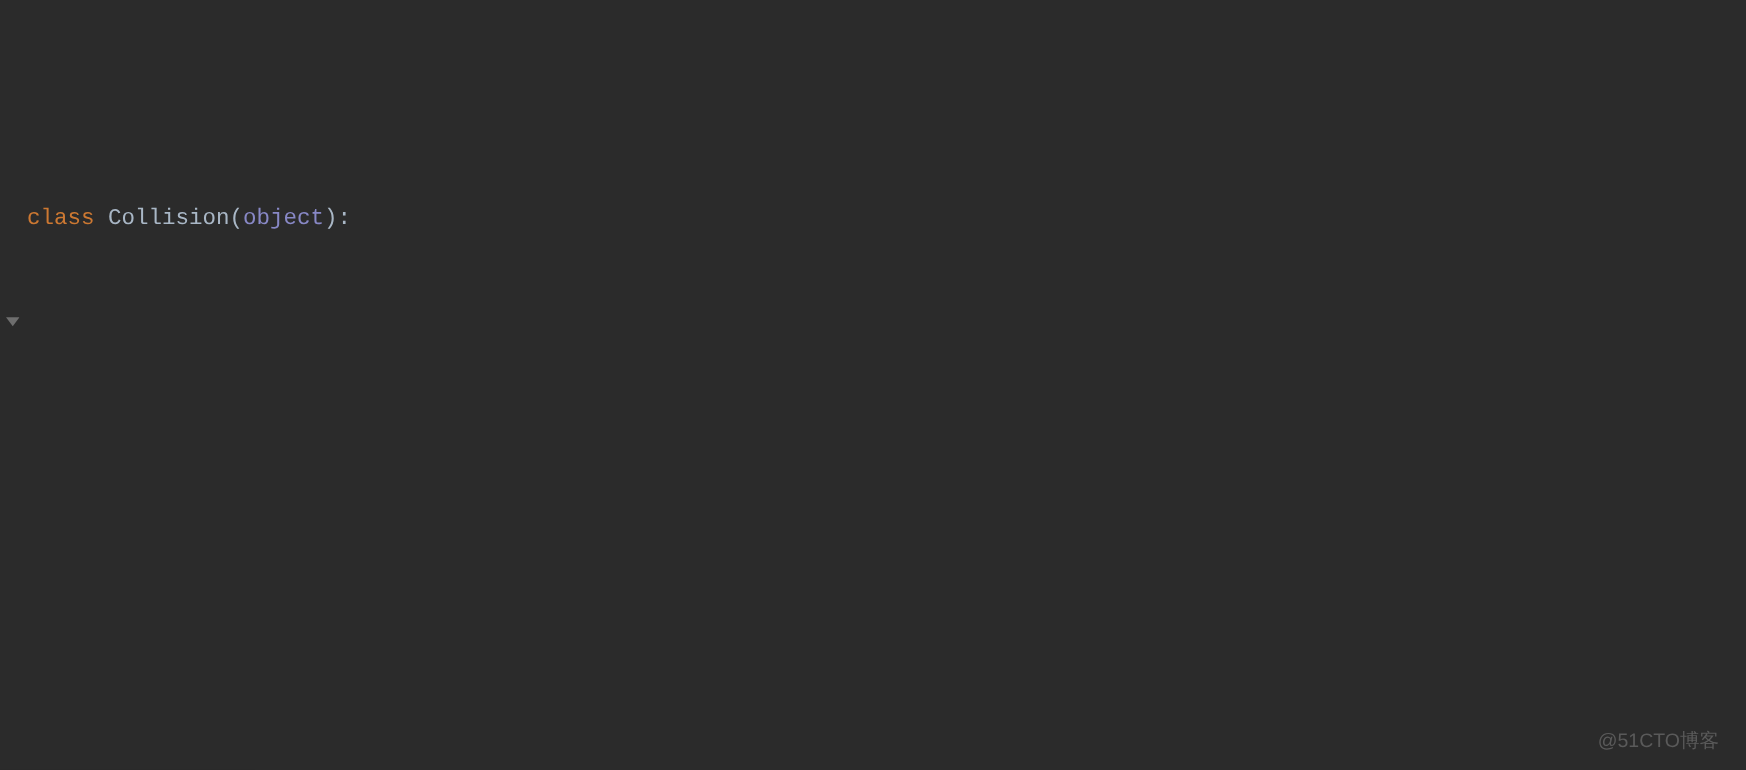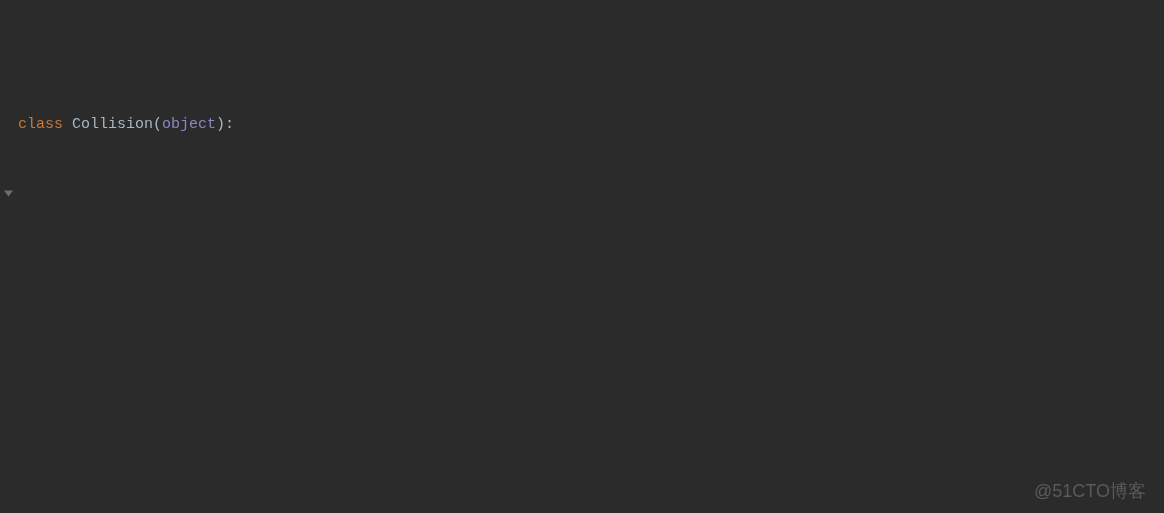--- a/index.html
+++ b/index.html
@@ -16,20 +16,21 @@
   .code-area {
     padding: 6px 0;
     line-height: 34px;
     white-space: pre;
   }
   .line {
     display: flex;
     height: 34px;
     align-items: center;
     position: relative;
+    margin-top: 21px;
   }
   .gutter {
     width: 18px;
     flex-shrink: 0;
     position: relative;
   }
   .fold-marker {
     position: absolute;
     left: 4px;
     top: 50%;
@@ -45,21 +46,21 @@
   .kw { color: #cc7832; }
   .cls { color: #a9b7c6; }
   .punc { color: #a9b7c6; }
   .str { color: #629755; font-style: italic; }
   .builtin { color: #8888c6; }
   .watermark {
     position: absolute;
     right: 18px;
     bottom: 10px;
     color: #5a5a5a;
-    font-size: 18px;
+    font-size: 13px;
     font-family: sans-serif;
   }
 </style>
 </head>
 <body>
 
 <div class="code-area">
 
   <div class="line">
     <div class="gutter">

